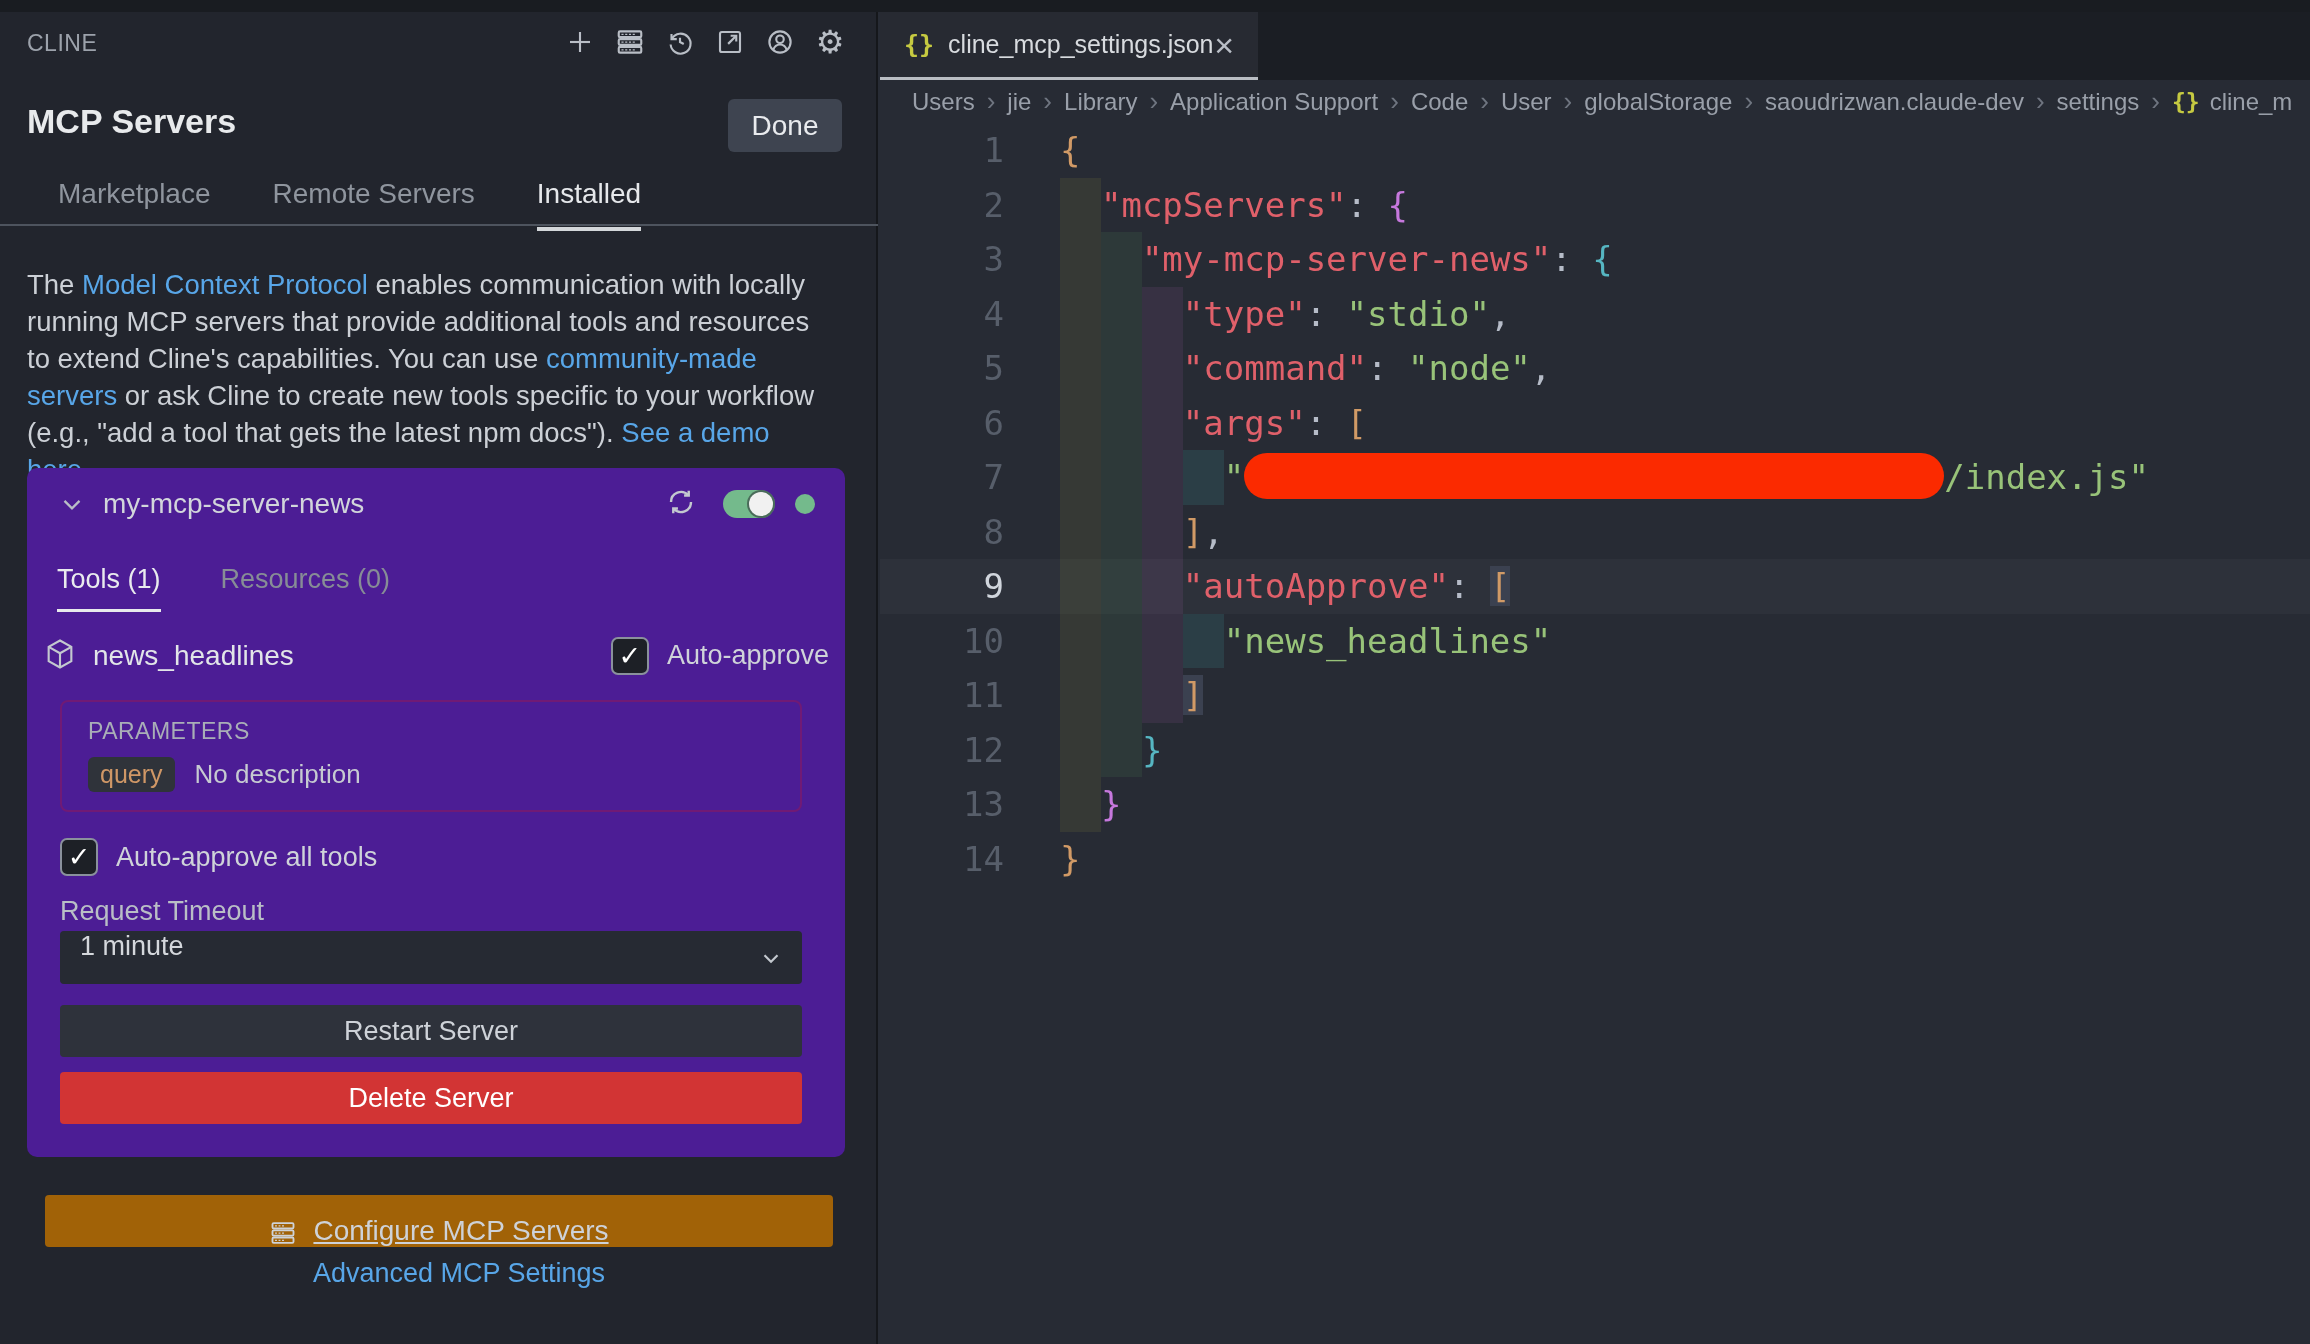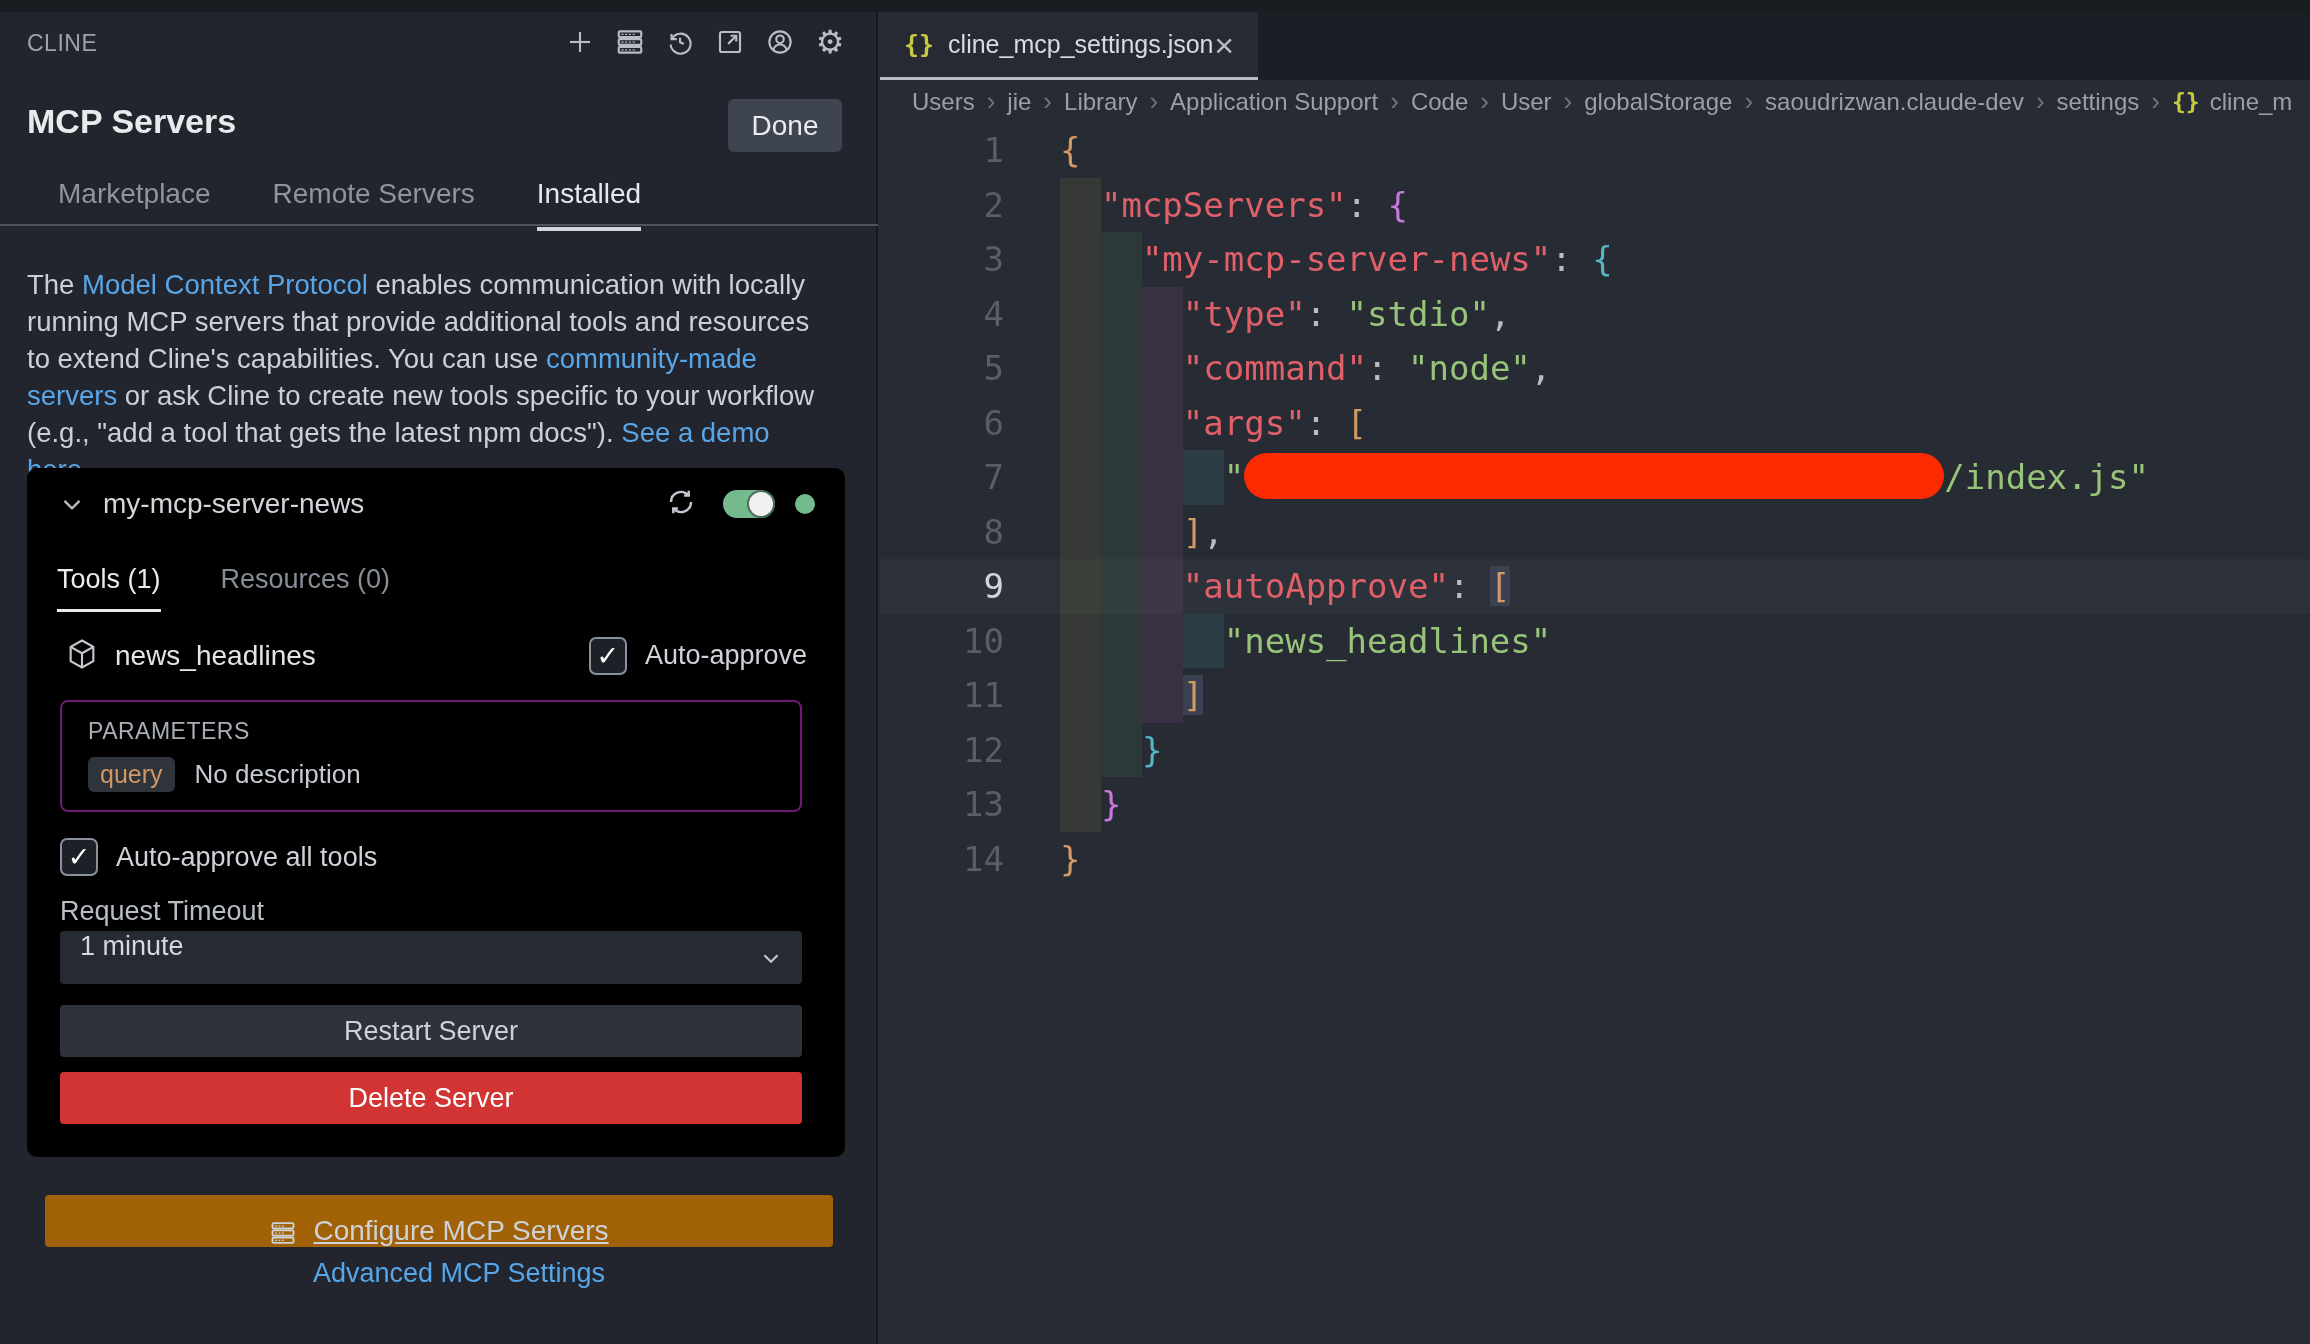--- a/index.html
+++ b/index.html
@@ -21,33 +21,33 @@
   #done-btn{left:728px;top:99px;width:114px;height:53px;background:#3e4450;border-radius:6px;
             display:flex;align-items:center;justify-content:center;font-size:28px;color:#e9ebee;}
   #nav-tabs{left:58px;top:178px;display:flex;gap:62px;font-size:28px;}
   .navtab{color:#8f959e;padding-bottom:17px;}
   .navtab.active{color:#e6e8eb;border-bottom:4px solid #d4d7da;}
   #tabs-divider{left:0;top:224px;width:878px;height:2px;background:#4e545e;}
   #description{left:27px;top:266px;width:797px;font-size:27.5px;line-height:37px;color:#ccd0d6;}
   .dlink{color:#58a6e8;}
 
   
-  #card{left:27px;top:468px;width:818px;height:689px;background:#000000;border-radius:10px;}
+  #card{left:27px;top:468px;width:818px;height:689px;background:#4c1d95;border-radius:10px;}
   #card-header{left:0;top:0;width:818px;height:72px;display:flex;align-items:center;padding:0 30px;}
   #card-header .chev{width:30px;height:30px;}
   #server-name{margin-left:16px;font-size:28px;color:#d2d6db;flex:1 1 auto;}
   .refresh-icon svg{stroke:#c3c8cf;fill:none;stroke-width:1.8;}
   #toggle{width:52px;height:28px;border-radius:14px;background:#74ba8c;position:relative;margin-left:26px;}
   #toggle .knob{position:absolute;right:2px;top:2px;width:24px;height:24px;border-radius:50%;
                 background:#f1f1f1;box-shadow:0 0 0 2px rgba(40,44,50,.55);}
   #status-dot{width:20px;height:20px;border-radius:50%;background:#74ba8c;margin-left:20px;}
   #card-tabs{left:30px;top:96px;display:flex;gap:60px;font-size:27px;}
   #tools-tab{color:#e9ebee;padding-bottom:14px;border-bottom:3px solid #e8eaec;}
   #resources-tab{color:#878d96;padding-bottom:14px;}
-  #tool-row{left:0;top:160px;width:818px;height:55px;display:flex;align-items:center;padding:0 38px;}
+  #tool-row{left:0;top:160px;width:818px;height:55px;display:flex;align-items:center;padding:0 16px;}
   .cube svg{stroke:#c3c8cf;fill:none;stroke-width:1.5;}
   #tool-name{margin-left:16px;font-size:28px;color:#e2e5e8;flex:1 1 auto;}
   .cb{width:38px;height:38px;border:2px solid #8a919c;border-radius:7px;background:#1d2026;
       display:flex;align-items:center;justify-content:center;color:#fff;font-size:27px;flex:0 0 auto;}
   .cb-label{margin-left:18px;font-size:27px;color:#cfd3d9;}
   #params-box{left:33px;top:232px;width:742px;height:112px;border:2px solid #701a75;border-radius:8px;padding:16px 26px;}
   #params-title{font-size:23px;color:#a9aeb7;letter-spacing:.5px;}
   #param-row{margin-top:12px;display:flex;align-items:center;}
   #param-badge{background:#2f333a;border-radius:6px;padding:3px 12px;font-size:25px;color:#cf9766;}
   #param-desc{margin-left:20px;font-size:26px;color:#c6cad1;}

